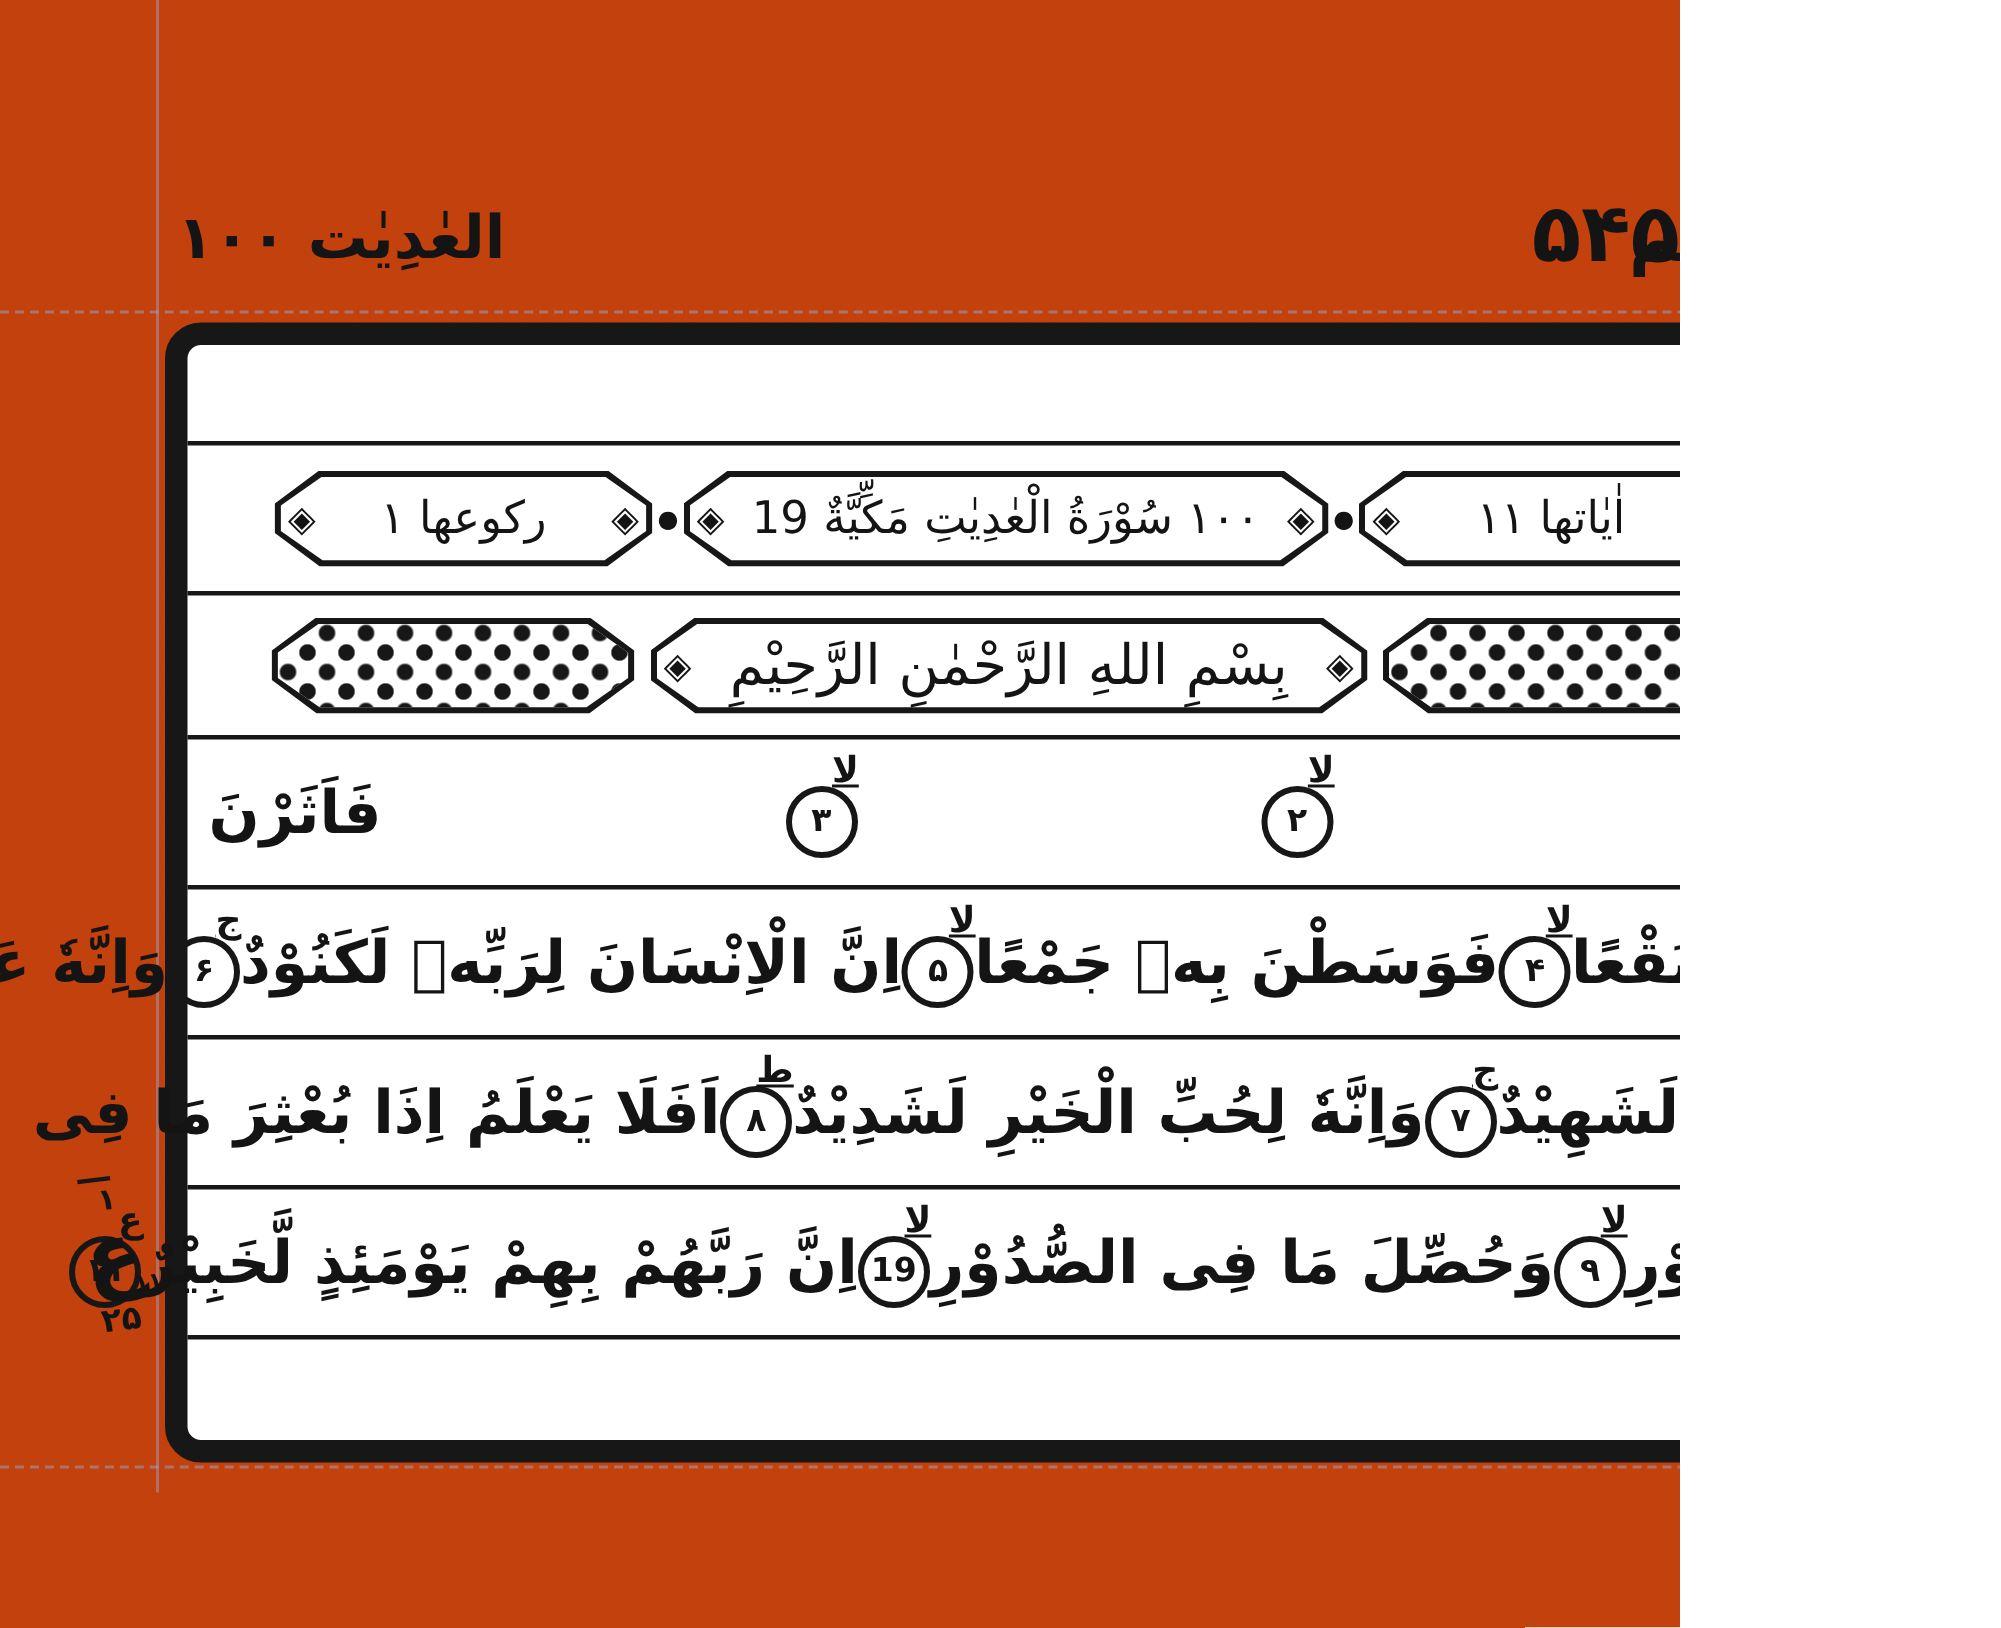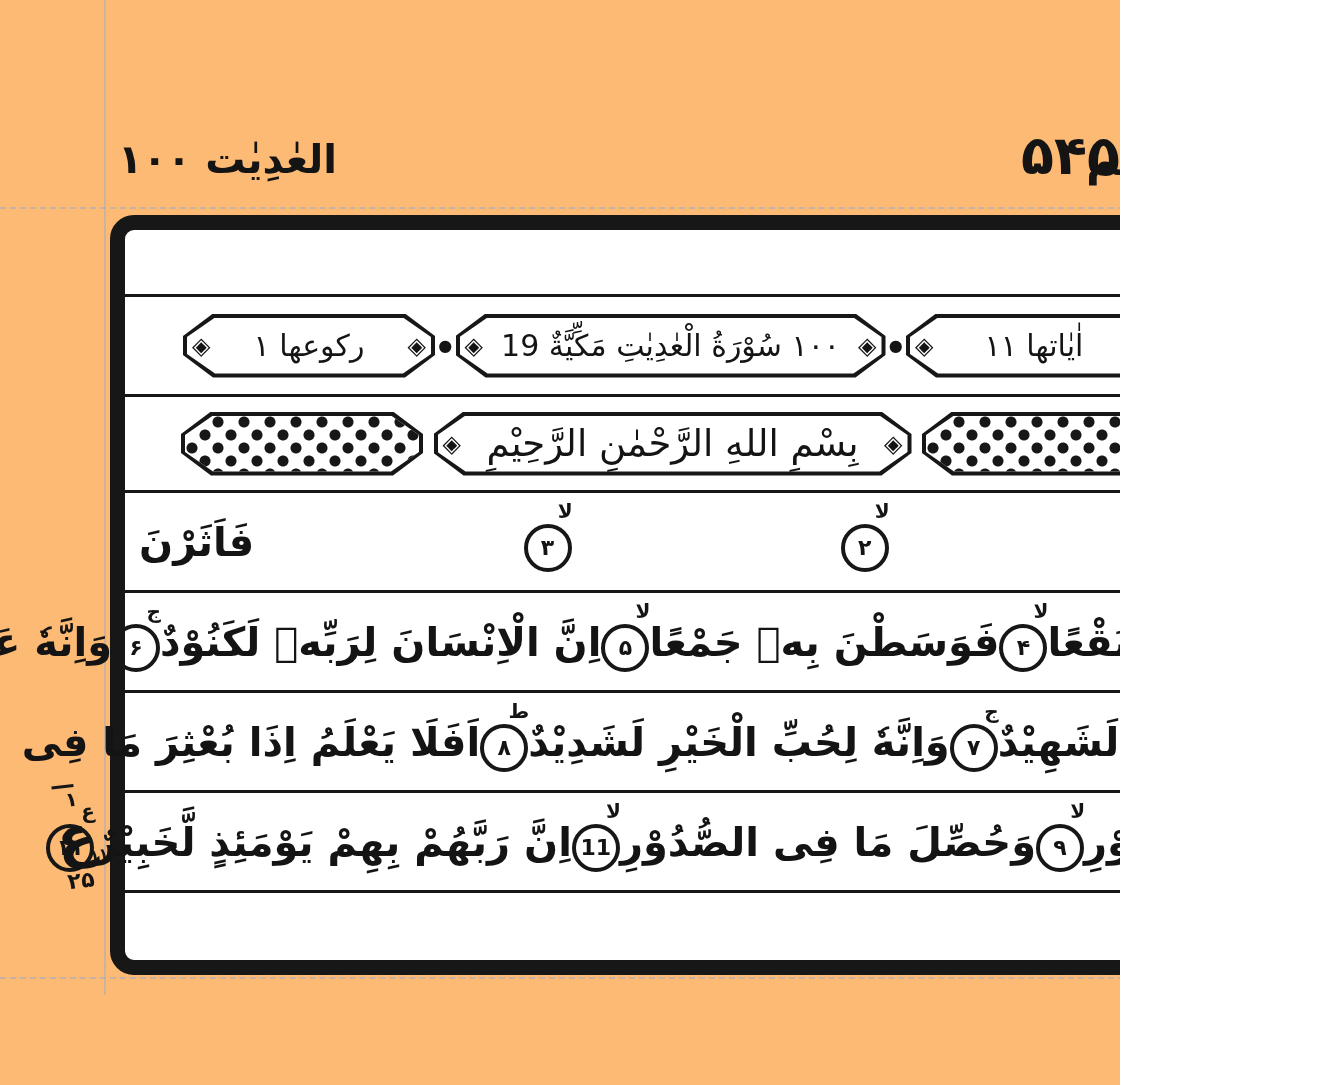--- a/index.html
+++ b/index.html
@@ -1,18 +1,18 @@
 <!DOCTYPE html>
 <html lang="ar"><head>
 <meta charset="utf-8">
 <style>
   * { margin:0; padding:0; box-sizing:border-box; }
   html,body { width:1334px; height:1085px; }
   body { background:#ffffff; font-family:"DejaVu Sans", sans-serif; color:#141414; }
-  .page { position:relative; width:1120px; height:1085px; background:#fdba74; overflow:hidden; }
+  .page { position:relative; width:1120px; height:1085px; background:#c2410c; overflow:hidden; }
 
   
   .guide { position:absolute; pointer-events:none; }
   .guide.v { width:0; border-left:2px solid rgba(148,168,214,0.45); }
   .guide.h { height:0; border-top:2px dashed rgba(148,168,214,0.5); }
 
   
   .surah-name-label { position:absolute; left:118px; top:136px; font-size:40px; font-weight:bold; direction:rtl; }
   .page-number { position:absolute; left:0; top:124px; width:100%; text-align:right; font-size:54px; font-weight:bold; letter-spacing:20px; }
   .juz-label { position:absolute; left:1086px; top:134px; font-size:44px; font-weight:bold; direction:rtl; }
@@ -53,21 +53,21 @@
   .cart-bismillah { width:478px; }
   .bismillah-text { font-size:37px; }
 
   
   .text-row { height:100px; display:flex; direction:rtl; align-items:center; justify-content:space-between;
               padding:0 14px; font-weight:bold; font-size:40px; }
   .qtext { white-space:nowrap; line-height:1.1; }
   .verse { position:relative; display:inline-flex; width:48px; height:48px; border:4px solid #171717;
            border-radius:50%; align-items:center; justify-content:center; flex:0 0 auto; margin-top:12px; }
   .vnum { font-size:22px; font-weight:bold; line-height:1; }
-  .wmark { position:absolute; top:-27px; right:-5px; font-size:20px; font-weight:bold; line-height:1; }
+  .wmark { position:absolute; top:-27px; right:-5px; font-size:24px; font-weight:bold; line-height:1;text-decoration:underline; }
 
   
   .ruku-marker { position:absolute; left:44px; top:784px; width:64px; text-align:center;
                  font-weight:bold; transform:rotate(-7deg); }
   .ruku-dash { display:block; width:22px; border-top:3px solid #171717; margin:0 auto 1px 14px; }
   .ruku-top { font-size:20px; line-height:1.1; }
   .ruku-letter-wrap { position:relative; display:block; height:58px; }
   .ruku-letter { font-size:56px; line-height:0.95; }
   .ruku-mid { position:absolute; right:2px; bottom:2px; font-size:15px; }
   .ruku-bottom { font-size:22px; line-height:1.2; }
@@ -186,21 +186,21 @@
       </div>
     <div class="row sep text-row">
         <span class="qtext">الْقُبُوْرِ</span>
         <span class="verse">
           <span class="wmark">لا</span>
           <span class="vnum">۹</span>
         </span>
         <span class="qtext">وَحُصِّلَ مَا فِی الصُّدُوْرِ</span>
         <span class="verse">
           <span class="wmark">لا</span>
-          <span class="vnum">11</span>
+          <span class="vnum">19</span>
         </span>
         <span class="qtext">اِنَّ رَبَّهُمْ بِهِمْ یَوْمَئِذٍ لَّخَبِیْرٌ</span>
         <span class="verse">
           <span class="wmark">ع</span>
           <span class="vnum">۱۱</span>
         </span>
       </div>
 
     <div class="row bottom-empty"></div>
   </div>

